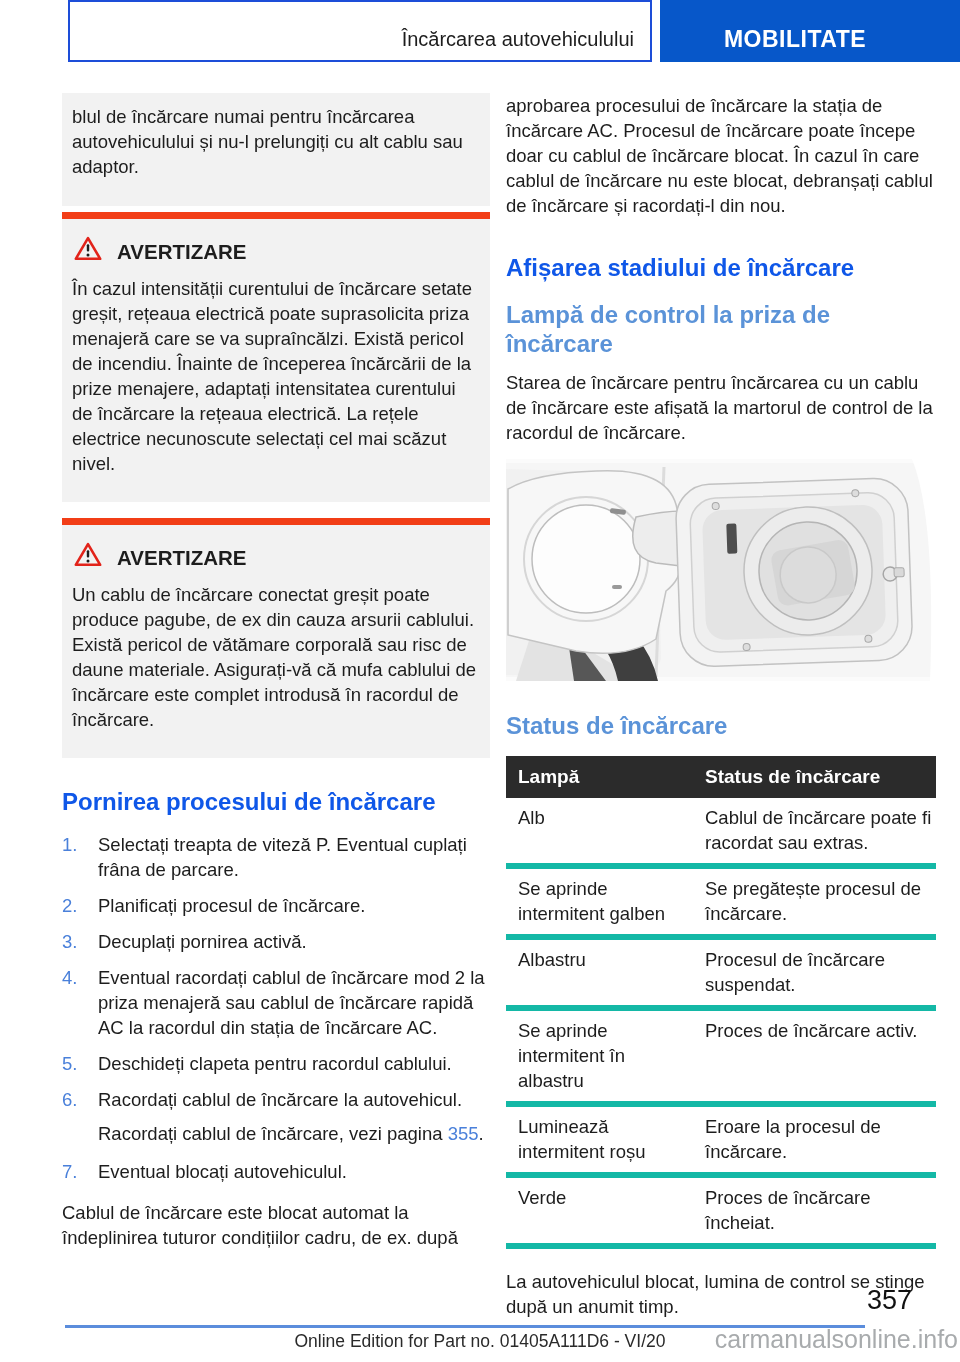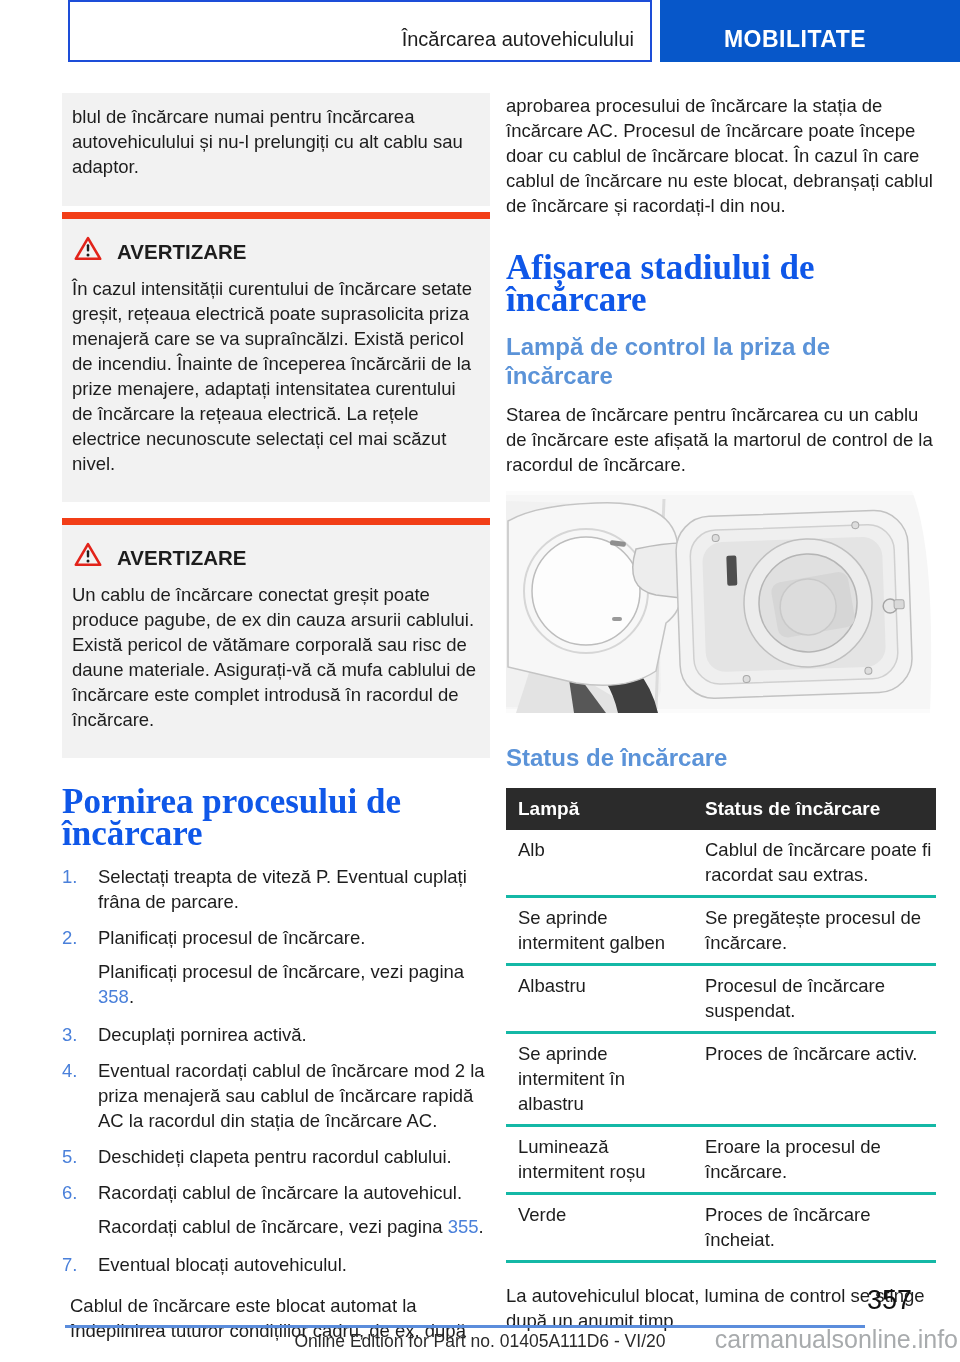--- a/index.html
+++ b/index.html
@@ -28,43 +28,43 @@
   .body-txt { font-size:18.5px; line-height:25px; }
   
   .graybox { background:#f2f2f2; padding:11px 10px 27px 10px; }
   .warn { margin-top:6px; }
   .warn + .warn, .warn-gap { margin-top:16px; }
   .warn-bar { height:7px; background:#f23e17; }
   .warn-body { background:#f2f2f2; padding:10px 10px 26px 10px; }
   .warn-title { display:flex; align-items:center; gap:15px; font-weight:bold; font-size:20.5px; margin:7px 0 10px 2px; }
   .warn-title svg { flex:none; }
   
-  .h-section { font-size:35px; line-height:32px; font-weight:bold; color:#0f57e8; margin:28px 0 12px 0;font-family:Liberation Serif, serif; }
+  .h-section { font-size:24px; line-height:32px; font-weight:bold; color:#0f57e8; margin:28px 0 12px 0; }
   .h-section.first { margin-top:34px; }
   .h-subsection { font-size:24px; line-height:29px; font-weight:bold; color:#5b93d8; margin:16px 0 12px 0; }
   
   .steps { margin:14px 0 0 0; padding:0; list-style:none; }
   .step { display:flex; margin-bottom:11px; }
   .step-num { width:36px; flex:none; color:#4a80da; }
   .step-main { flex:1; }
   .step-sub { margin:9px 0 2px 0; }
   a.pg-link { color:#4a80da; text-decoration:none; cursor:pointer; }
-  .closing { margin-top:16px;margin-left:8px; }
+  .closing { margin-top:16px; }
   
   .illu { margin-top:14px; width:430px; height:222px; display:block; }
   
   .tbl { width:100%; border-collapse:collapse; font-size:18.5px; line-height:25px; margin-top:16px; }
   .tbl th {
     background:#2b2b2b; color:#fff; font-weight:bold; text-align:left;
     padding:8px 0 9px 12px; font-size:19px;
   }
   .tbl th:first-child { width:185px; }
   .tbl td {
     vertical-align:top; padding:7px 4px 8px 12px;
-    border-bottom:3px solid #14b8a6;
+    border-bottom:6px solid #14b8a6;
   }
   .tbl td:last-child, .tbl th:last-child { padding-left:14px; }
   .note { margin-top:20px; }
   
   .footer { position:absolute; left:0; right:0; bottom:0; height:95px; }
   .pageno { position:absolute; right:48px; top:18px; font-size:27px; font-weight:normal; color:#111; }
   .footline { position:absolute; left:65px; width:800px; top:58px; height:3px; background:#5b8ddc; }
   .edition { position:absolute; left:0; right:0; top:64px; text-align:center; font-size:17.5px; color:#2a2a2a; }
   .watermark { position:absolute; right:2px; top:58px; font-size:25px; color:#a8abad; }
 </style>
@@ -130,23 +130,20 @@
         <li class="step">
           <span class="step-num">1.</span>
           <div class="step-main">
               <div>Selectați treapta de viteză P. Eventual cuplați frâna de parcare.</div>
             </div>
         </li>
         <li class="step">
           <span class="step-num">2.</span>
           <div class="step-main">
             <div>Planificați procesul de încărcare.</div>
-            <div class="step-sub">
-              <span>Planificați procesul de încărcare, vezi pagina </span><a class="pg-link">358</a><span>.</span>
-            </div>
           </div>
         </li>
         <li class="step">
           <span class="step-num">3.</span>
           <div class="step-main">
               <div>Decuplați pornirea activă.</div>
             </div>
         </li>
         <li class="step">
           <span class="step-num">4.</span>

